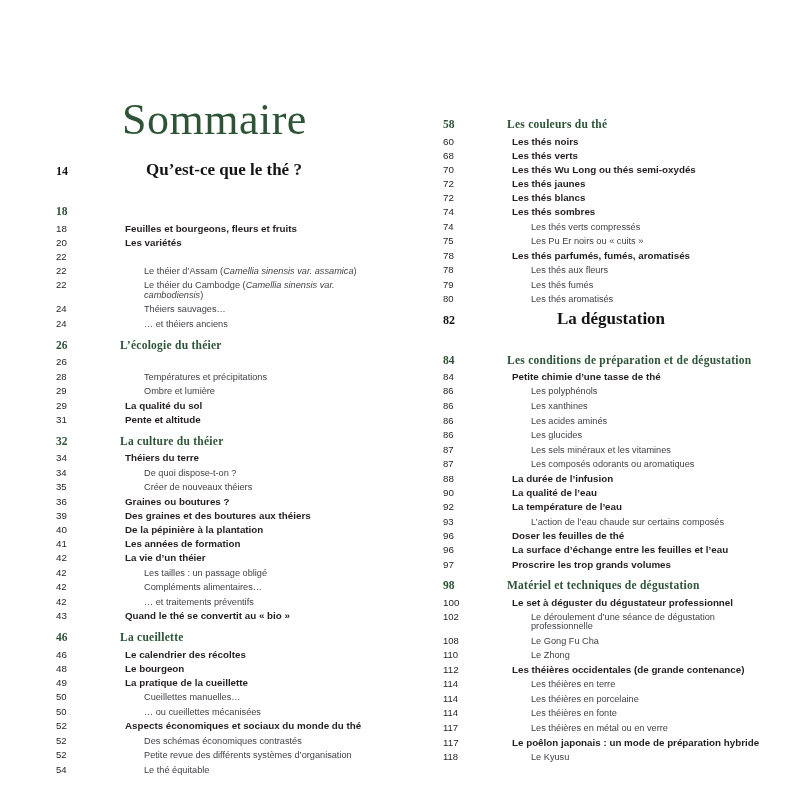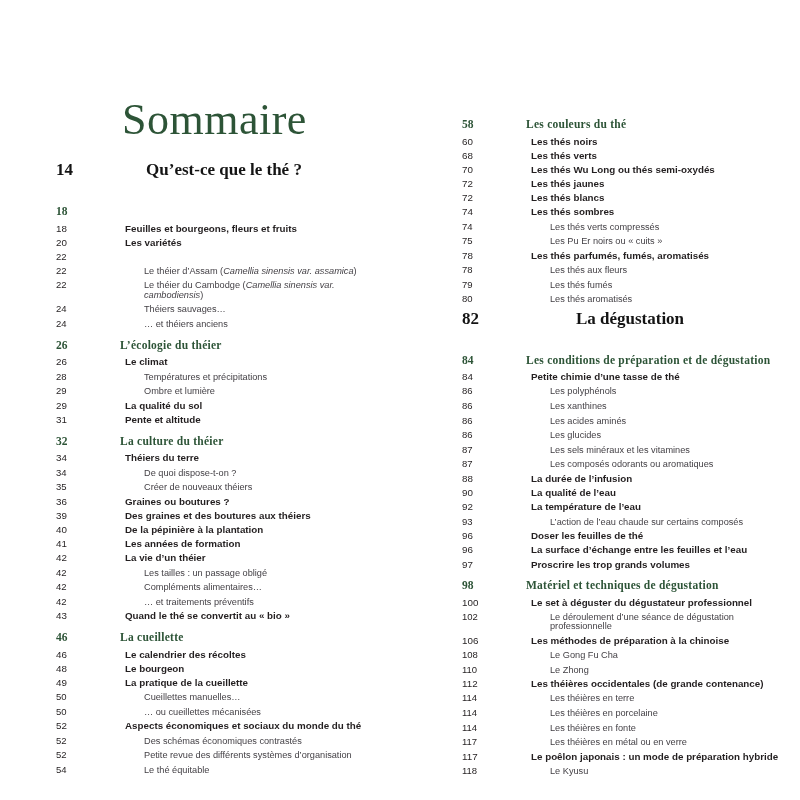--- a/index.html
+++ b/index.html
@@ -36,32 +36,32 @@
     font-weight: 400;
   }
 
   
   .col {
     position: absolute;
     top: 160px;
     width: 330px;
   }
   .col-left  { left: 56px; }
-  .col-right { left: 462px; top: 108px; }
+  .col-right { left: 443px; top: 108px; }
 
   
   .chapter {
     display: flex;
     align-items: baseline;
     margin-bottom: 26px;
   }
   .chapter .num {
     font-family: "Liberation Serif", serif;
     font-weight: bold;
-    font-size: 17px;
+    font-size: 12px;
     color: #141414;
     width: 34px;
     flex: 0 0 34px;
   }
   .chapter .label {
     flex: 1;
     text-align: center;
     font-family: "Liberation Serif", serif;
     font-weight: bold;
     font-size: 17px;
@@ -166,21 +166,20 @@
       <div class="entry lvl-2">
         <span class="num">24</span>
         <span class="txt">… et théiers anciens</span>
       </div>
       <div class="entry lvl-section">
         <span class="num">26</span>
         <span class="txt">L’écologie du théier</span>
       </div>
       <div class="entry lvl-1">
         <span class="num">26</span>
-        <span class="txt">Le climat</span>
       </div>
       <div class="entry lvl-2">
         <span class="num">28</span>
         <span class="txt">Températures et précipitations</span>
       </div>
       <div class="entry lvl-2">
         <span class="num">29</span>
         <span class="txt">Ombre et lumière</span>
       </div>
       <div class="entry lvl-1">
@@ -406,24 +405,20 @@
         <span class="txt">Matériel et techniques de dégustation</span>
       </div>
       <div class="entry lvl-1">
         <span class="num">100</span>
         <span class="txt">Le set à déguster du dégustateur professionnel</span>
       </div>
       <div class="entry lvl-2">
         <span class="num">102</span>
         <span class="txt">Le déroulement d’une séance de dégustation professionnelle</span>
       </div>
-      <div class="entry lvl-1">
-        <span class="num">106</span>
-        <span class="txt">Les méthodes de préparation à la chinoise</span>
-      </div>
       <div class="entry lvl-2">
         <span class="num">108</span>
         <span class="txt">Le Gong Fu Cha</span>
       </div>
       <div class="entry lvl-2">
         <span class="num">110</span>
         <span class="txt">Le Zhong</span>
       </div>
       <div class="entry lvl-1">
         <span class="num">112</span>

